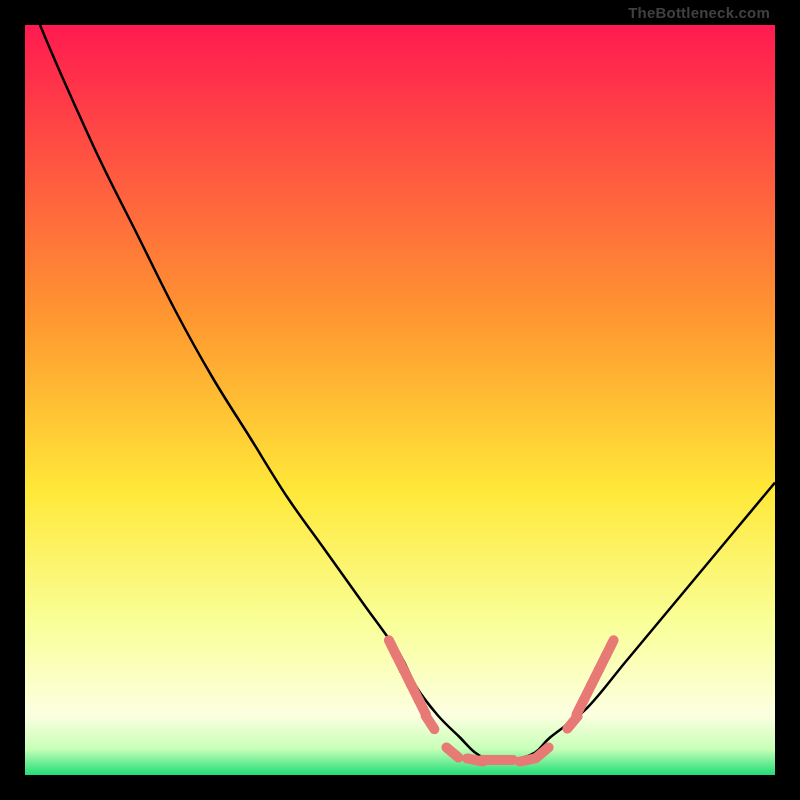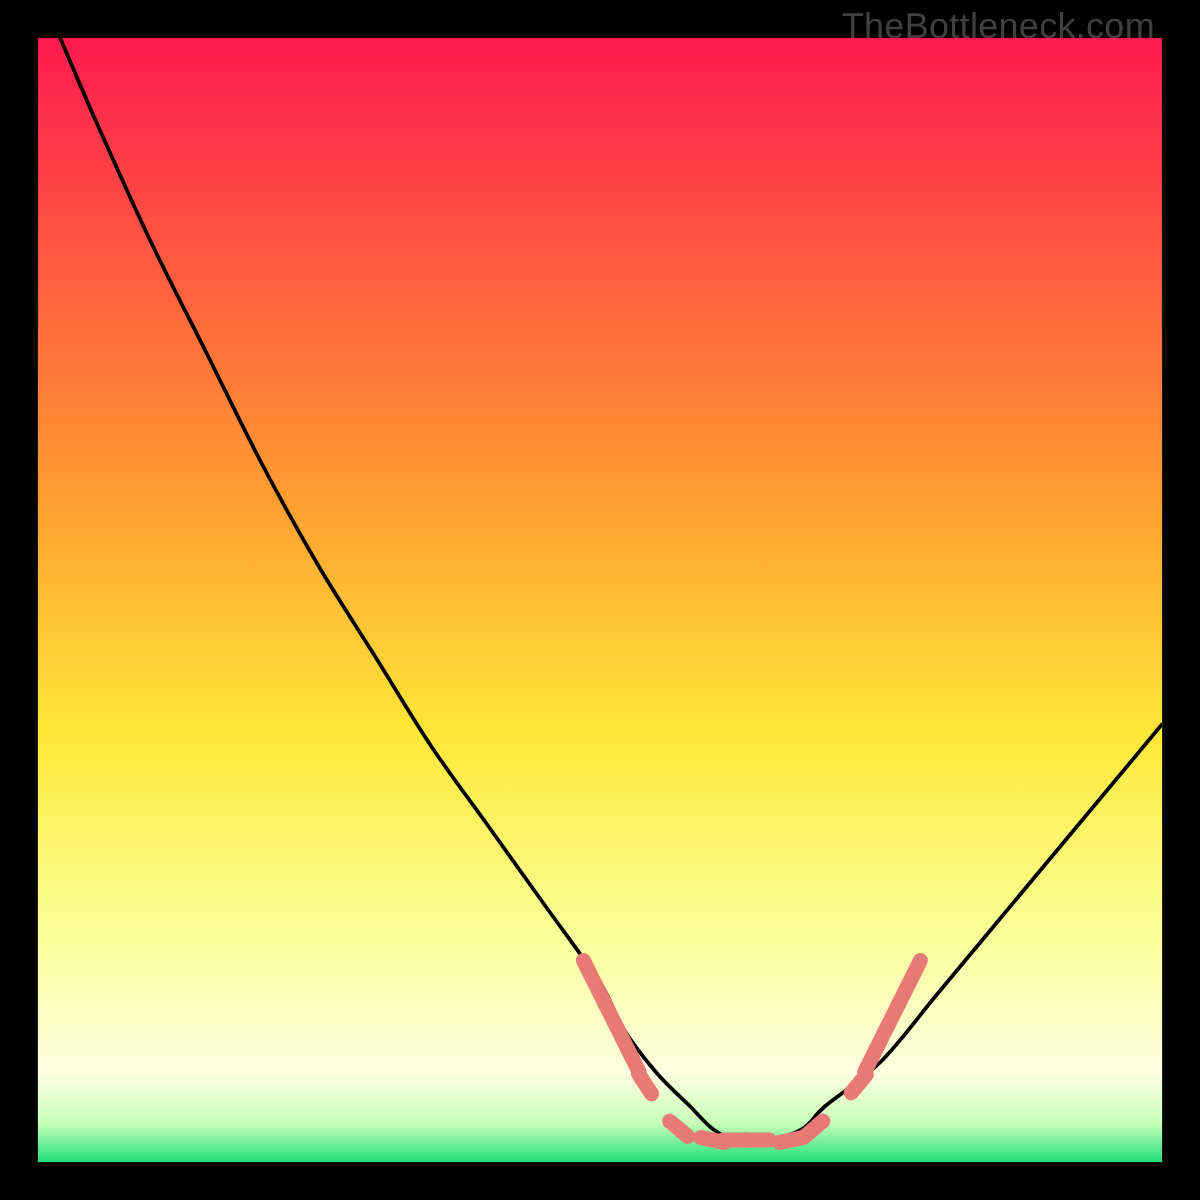--- a/index.html
+++ b/index.html
@@ -29,22 +29,22 @@
     position: absolute;
     left: 0;
     top: 0;
     width: 100%;
     height: 100%;
   }
   .watermark {
     position: absolute;
     right: 30px;
     top: 4px;
-    font-size: 24px;
-    font-weight: 400;
+    font-size: 15px;
+    font-weight: 700;
     color: #404040;
     letter-spacing: 0.2px;
   }
   svg.curve {
     position: absolute;
     left: 0;
     top: 0;
     width: 100%;
     height: 100%;
   }

